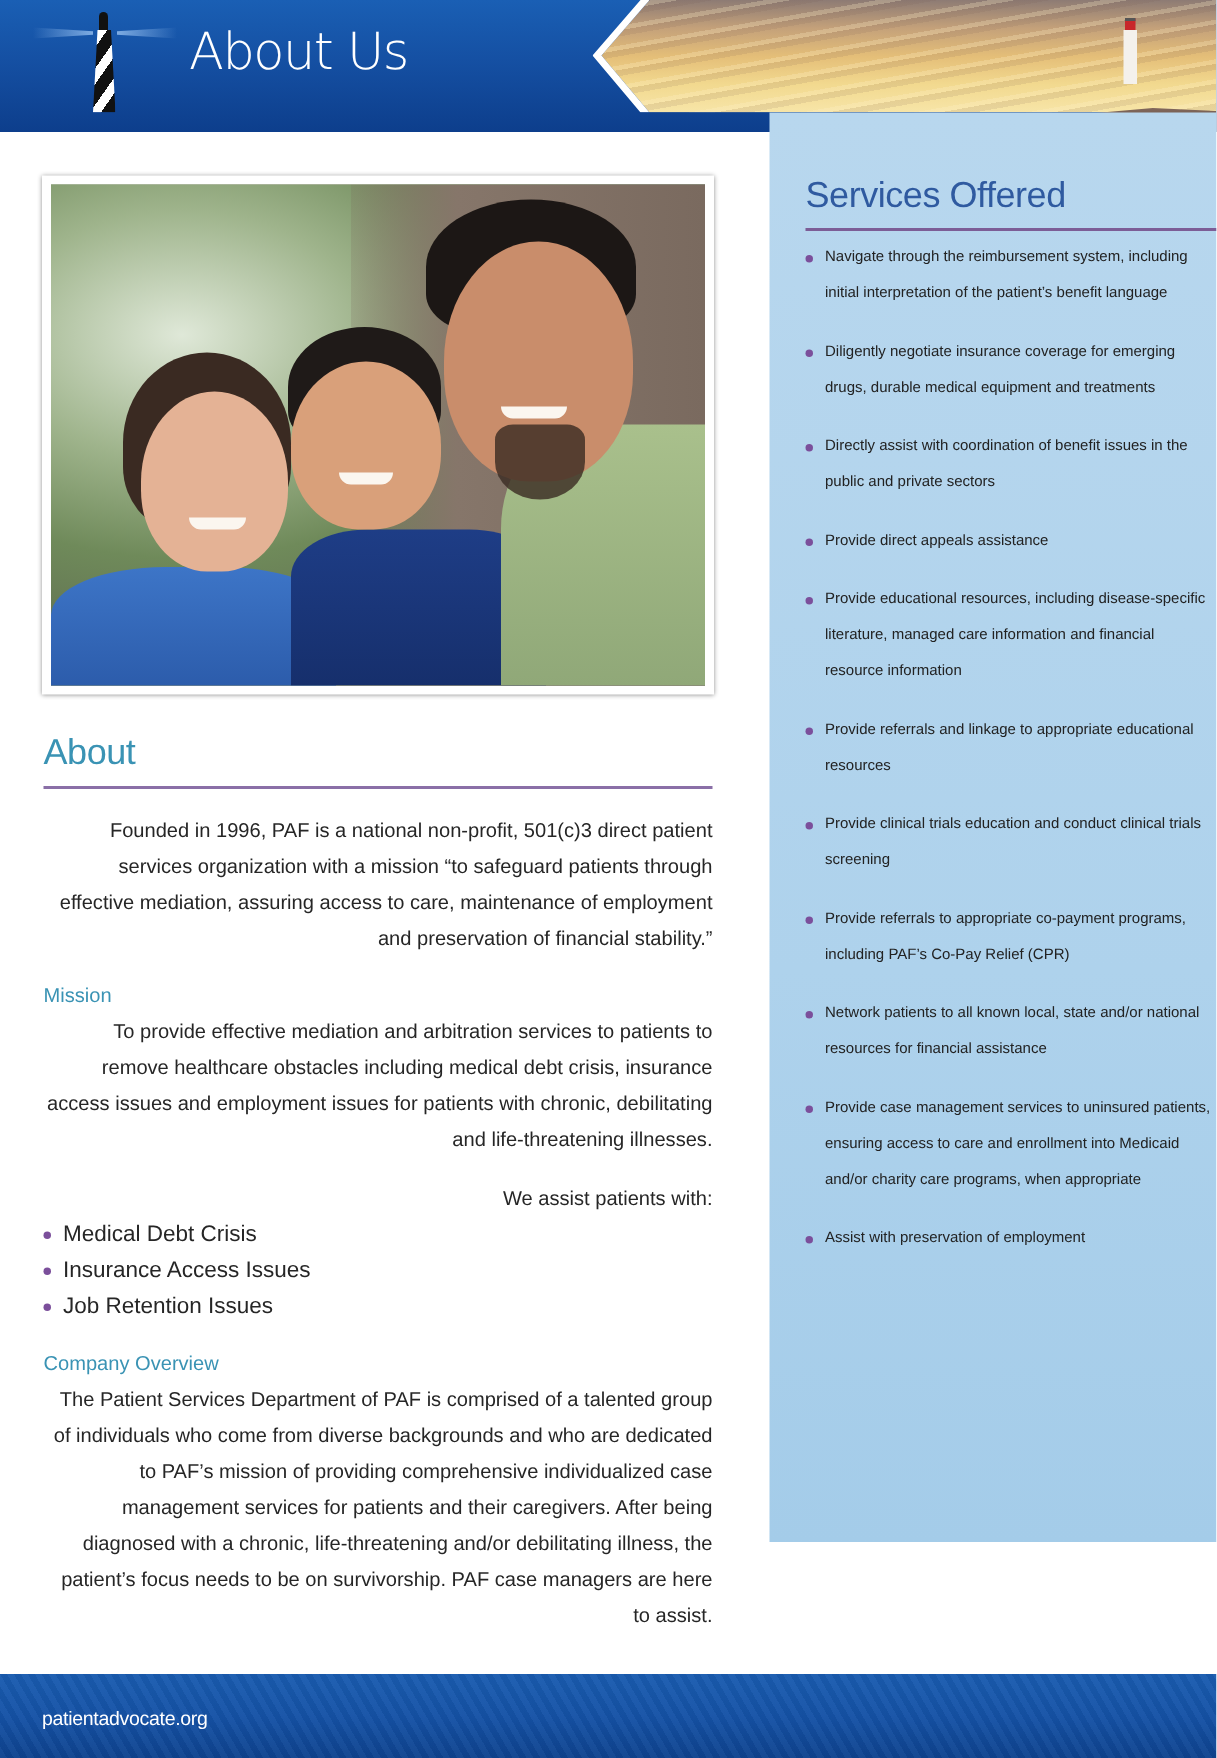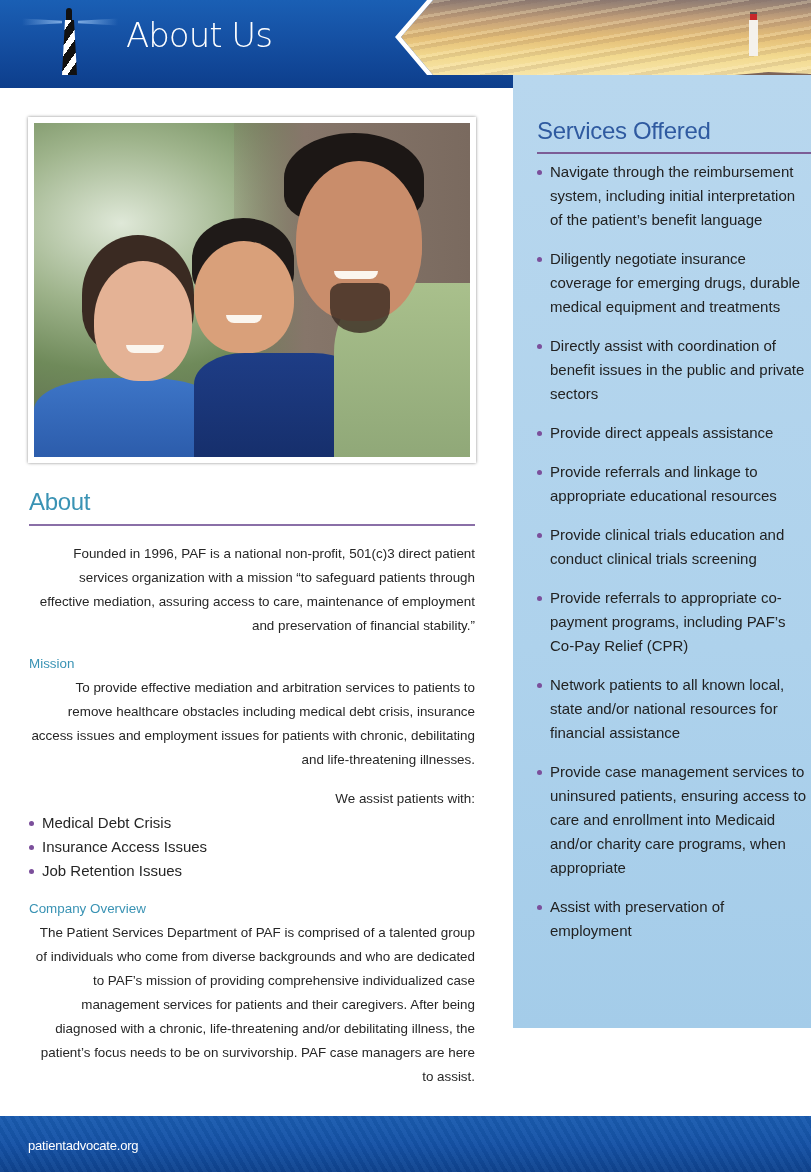--- a/index.html
+++ b/index.html
@@ -31,21 +31,21 @@
     background: repeating-linear-gradient(-55deg, #111 0 8px, #ffffff 8px 14px); clip-path: polygon(20% 0, 80% 0, 100% 100%, 0 100%); }
   .header h1 { position: absolute; left: 126px; top: 18px; font-family: "DejaVu Sans", sans-serif; font-weight: 300;
     font-size: 34px; letter-spacing: -1px; color: #ffffff; line-height: 1; }
 
   
   .sidebar { position: absolute; left: 513px; top: 75px; width: 298px; height: 953px;
     background: linear-gradient(180deg, #b8d7ee 0%, #aed2ec 60%, #a4cce9 100%); }
   .sidebar h2 { position: absolute; left: 24px; top: 42px; font-size: 24px; font-weight: normal; color: #2f5aa0; letter-spacing: -0.3px; }
   .sidebar .rule { position: absolute; left: 24px; top: 77px; width: 274px; height: 2px; background: #7c5d96; }
   .sidebar ul { position: absolute; left: 24px; top: 85px; width: 270px; list-style: none; }
-  .sidebar li { position: relative; padding-left: 13px; font-size: 15px; line-height: 24px; color: #222; margin-bottom: 15px; }
+  .sidebar li { position: relative; padding-left: 13px; font-size: 10px; line-height: 24px; color: #222; margin-bottom: 15px; }
   .sidebar li .dot, .about li .dot { position: absolute; left: 0; top: 10px; width: 5px; height: 5px; border-radius: 50%; background: #7b4f9b; }
 
   
   .photo-frame { position: absolute; left: 28px; top: 117px; width: 448px; height: 346px; background: #ffffff;
     box-shadow: 0 0 3px rgba(0,0,0,0.45); padding: 6px; }
   .photo { width: 436px; height: 334px; position: relative; overflow: hidden;
     background: radial-gradient(ellipse at 20% 30%, #dfe8d8 0%, #9fb48c 25%, #6f8a5a 45%, #5d6a4f 70%),
                 linear-gradient(90deg, #7a8c68 0%, #8a8070 55%, #7a6a5e 100%); }
   .photo .trunk { position: absolute; left: 200px; top: 0; width: 236px; height: 334px;
     background: linear-gradient(90deg, rgba(120,100,88,0.2), #86766a 30%, #7a6a5f 100%); }
@@ -101,20 +101,21 @@
 </div>
 
 <div class="sidebar">
   <h2>Services Offered</h2>
   <div class="rule"></div>
   <ul>
     <li><span class="dot"></span><span>Navigate through the reimbursement system, including initial interpretation of the patient’s benefit language</span></li>
     <li><span class="dot"></span><span>Diligently negotiate insurance coverage for emerging drugs, durable medical equipment and treatments</span></li>
     <li><span class="dot"></span><span>Directly assist with coordination of benefit issues in the public and private sectors</span></li>
     <li><span class="dot"></span><span>Provide direct appeals assistance</span></li>
+    <li><span class="dot"></span><span>Provide educational resources, including disease-specific literature, managed care information and financial resource information</span></li>
     <li><span class="dot"></span><span>Provide referrals and linkage to appropriate educational resources</span></li>
     <li><span class="dot"></span><span>Provide clinical trials education and conduct clinical trials screening</span></li>
     <li><span class="dot"></span><span>Provide referrals to appropriate co-payment programs, including PAF’s Co-Pay Relief (CPR)</span></li>
     <li><span class="dot"></span><span>Network patients to all known local, state and/or national resources for financial assistance</span></li>
     <li><span class="dot"></span><span>Provide case management services to uninsured patients, ensuring access to care and enrollment into Medicaid and/or charity care programs, when appropriate</span></li>
     <li><span class="dot"></span><span>Assist with preservation of employment</span></li>
   </ul>
 </div>
 
 <div class="photo-frame">

